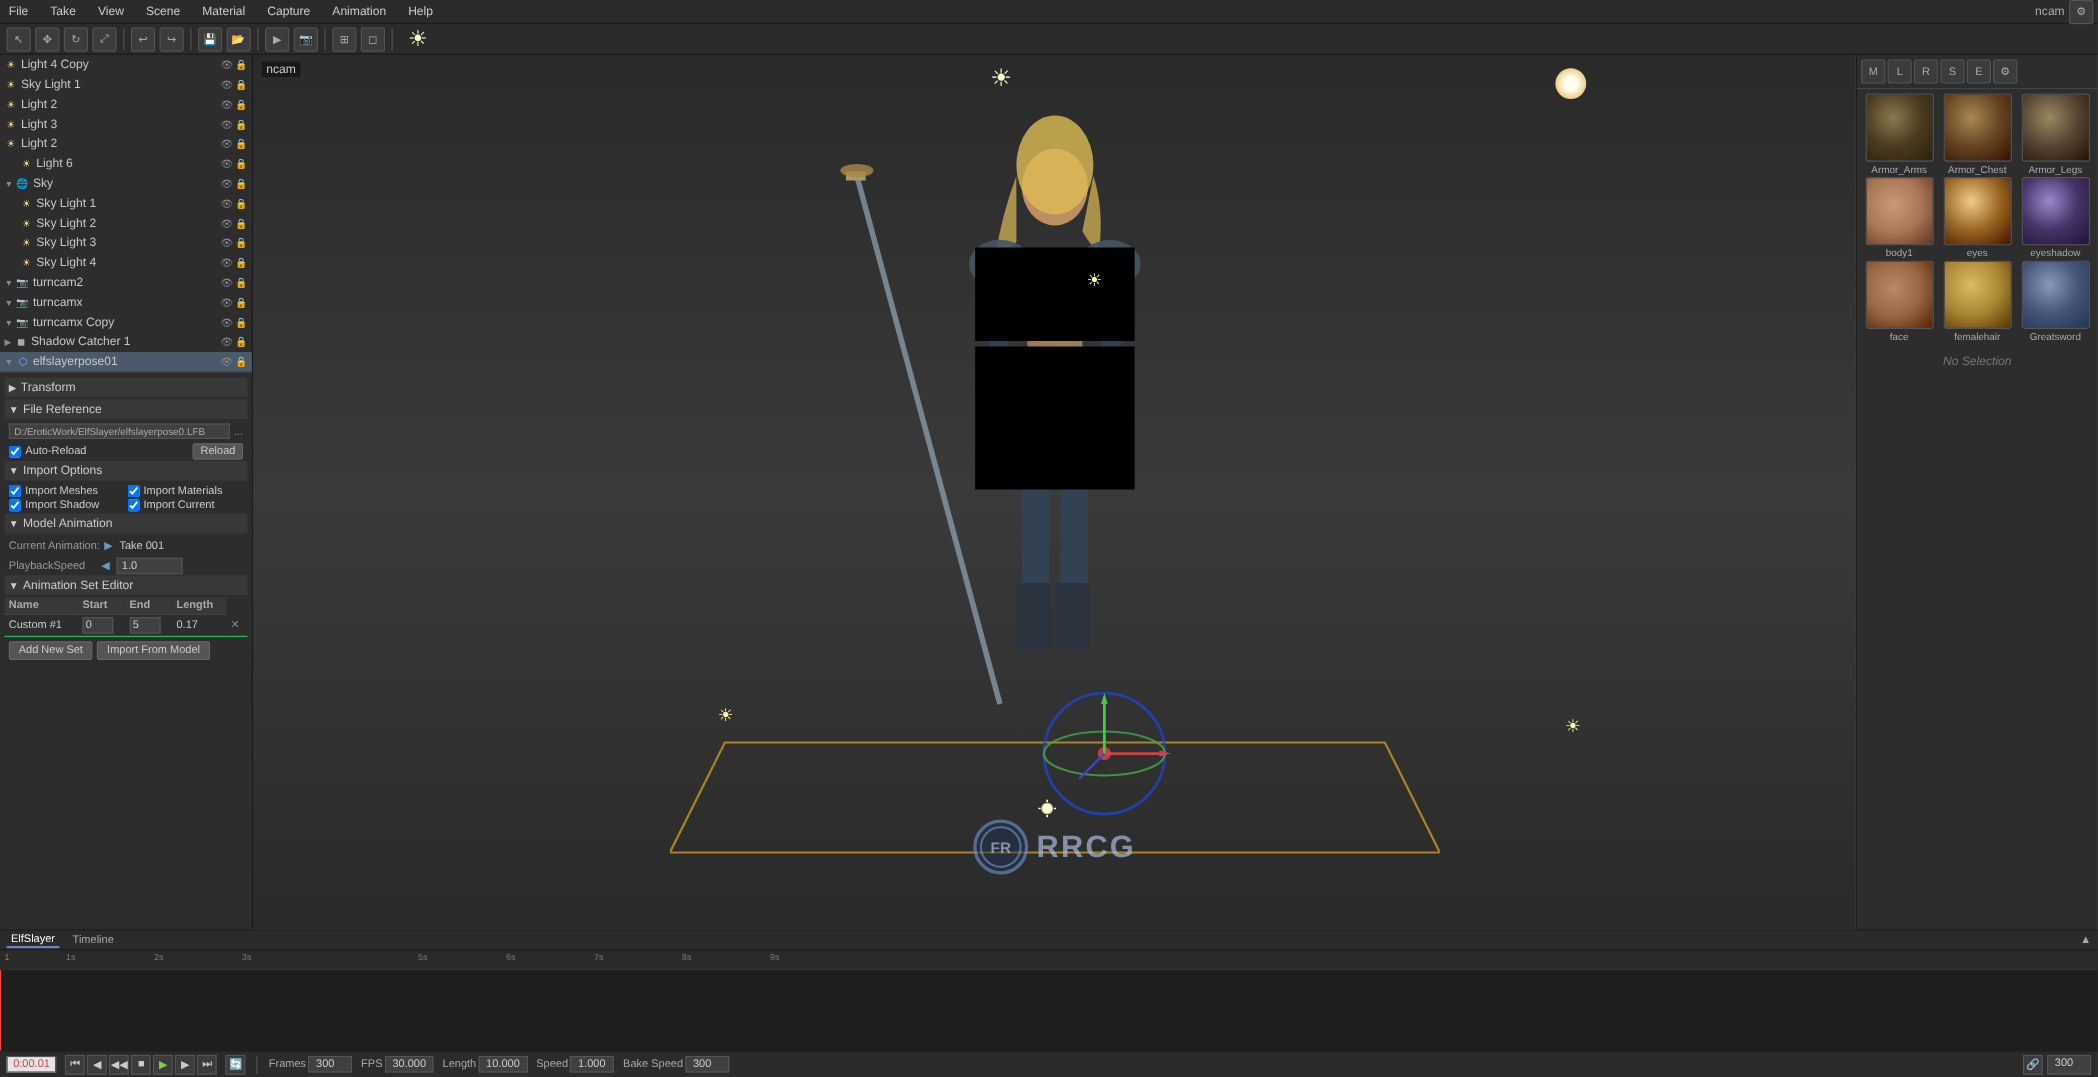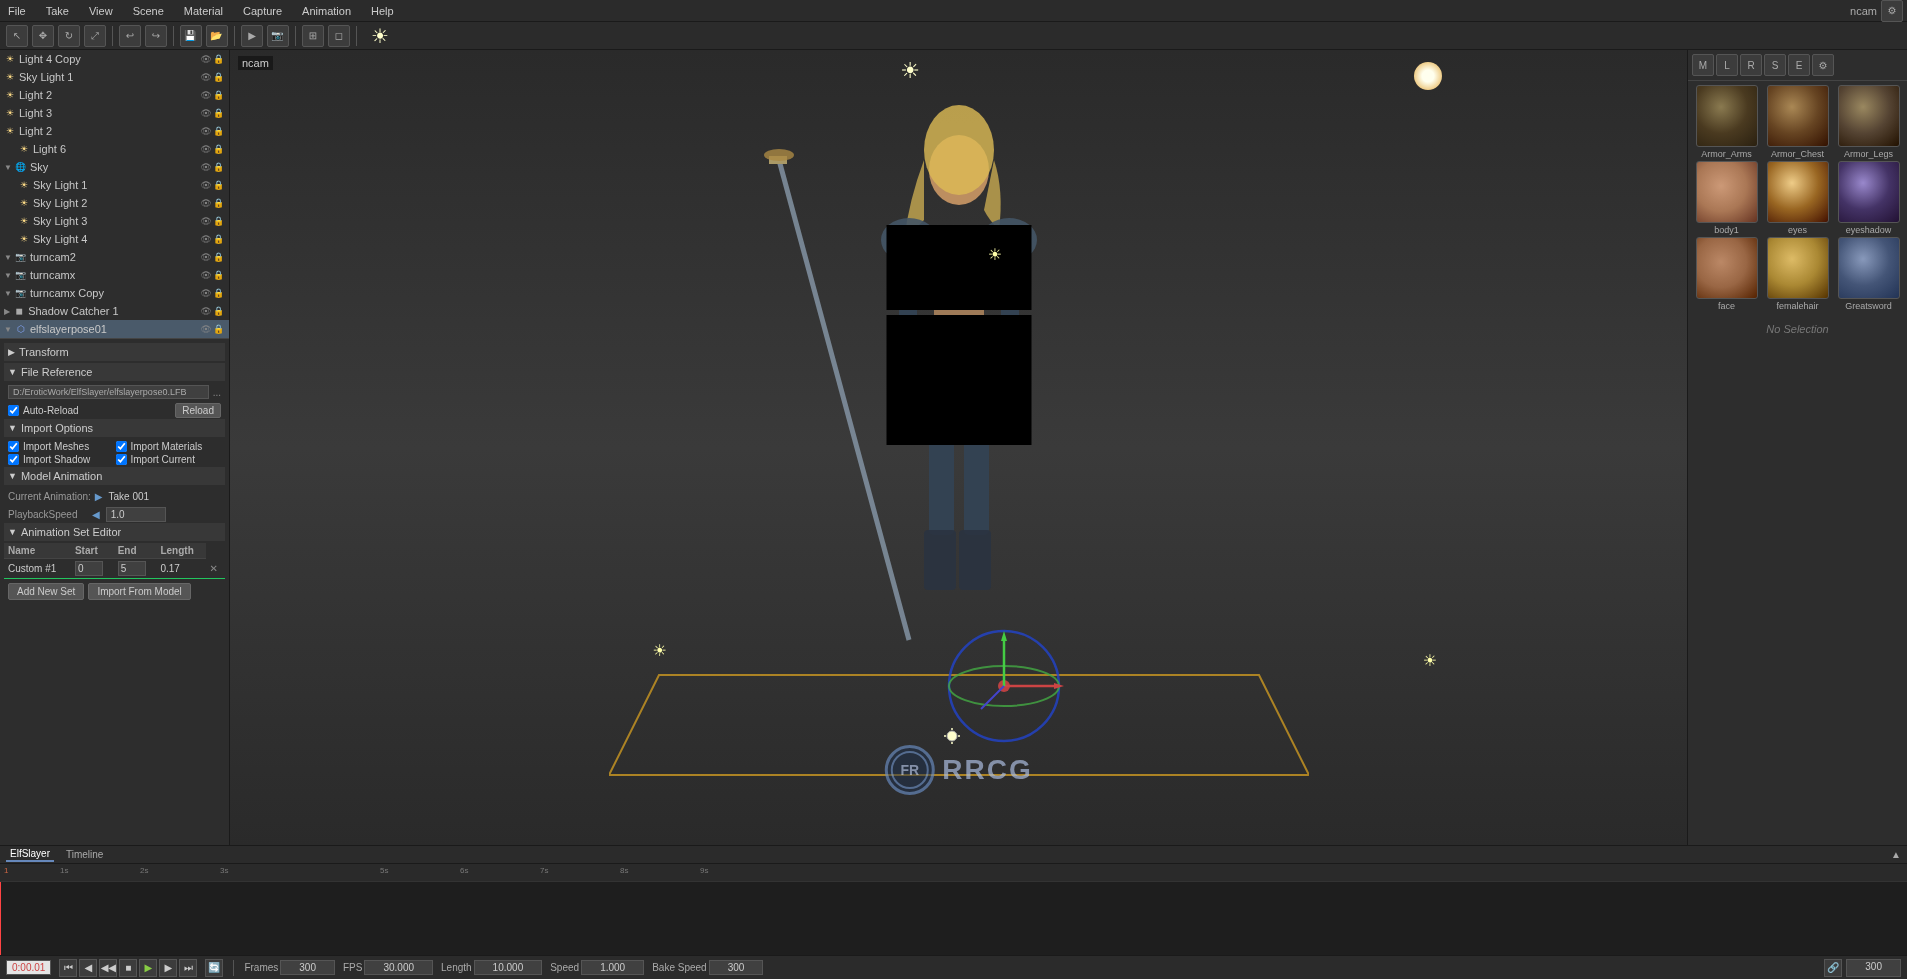--- a/index.html
+++ b/index.html
@@ -495,21 +495,21 @@
     .status-field {
       display: flex;
       align-items: center;
       gap: 2px;
     }
     .status-value {
       background: #404040;
       border: 1px solid #555;
       color: #ccc;
       font-size: 10px;
-      padding: 1px 18px;
+      padding: 1px 6px;
       min-width: 40px;
     }
 
     
     .watermark {
       position: absolute;
       bottom: 50px;
       left: 50%;
       transform: translateX(-50%);
       opacity: 0.7;

